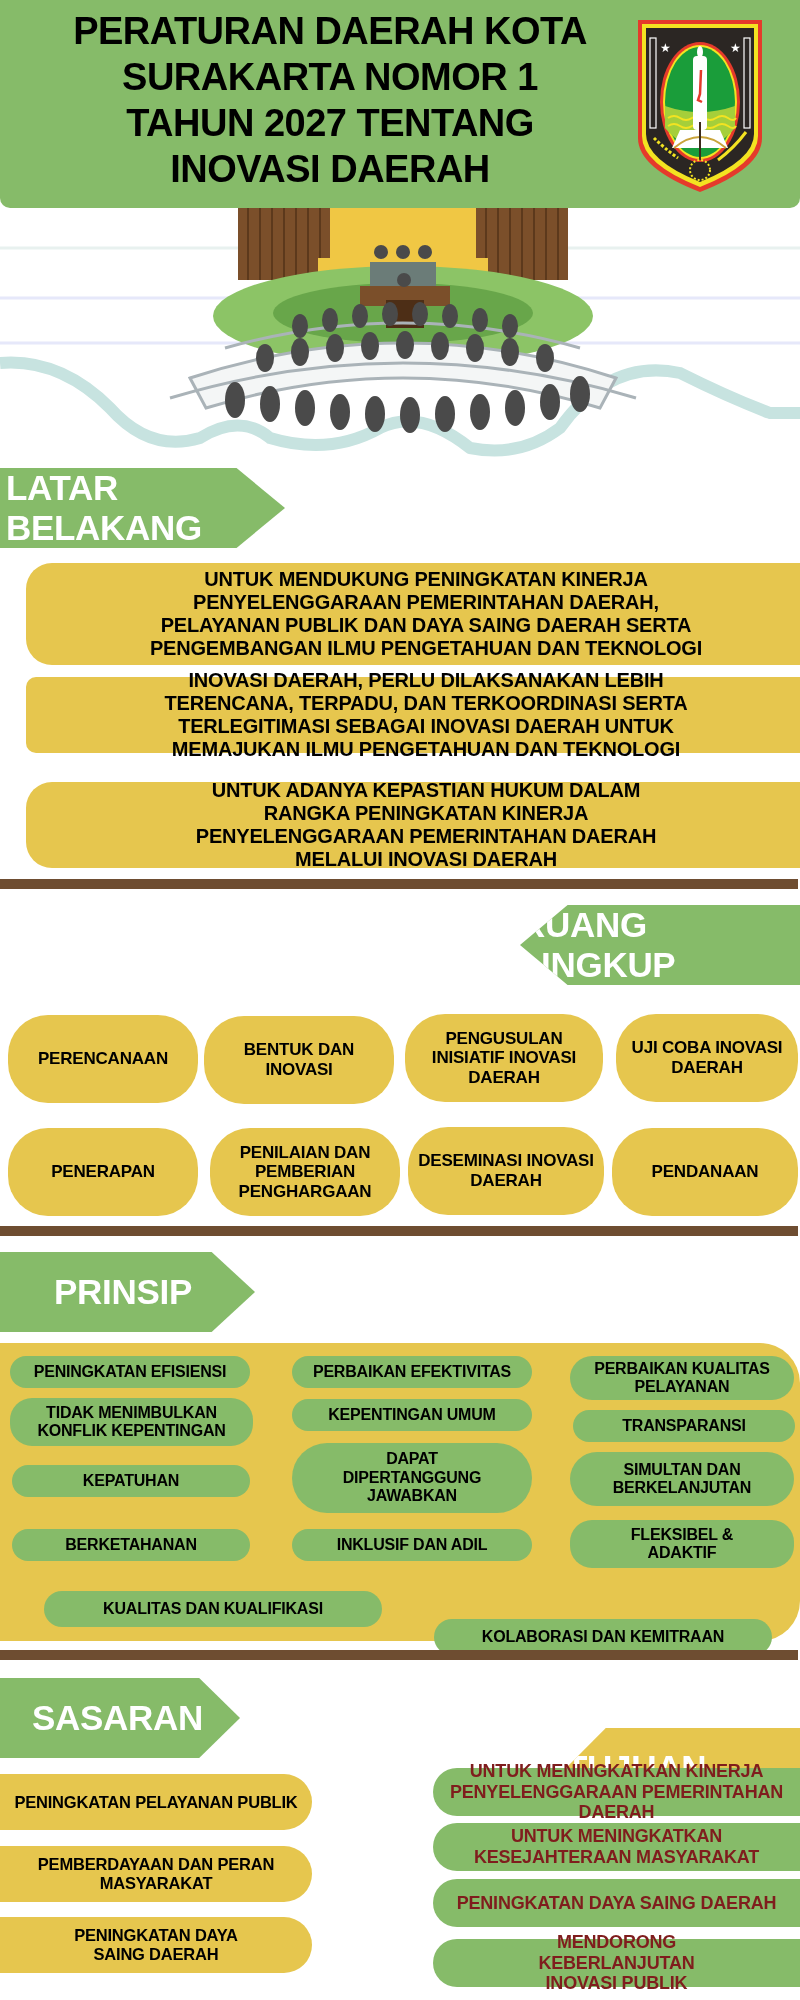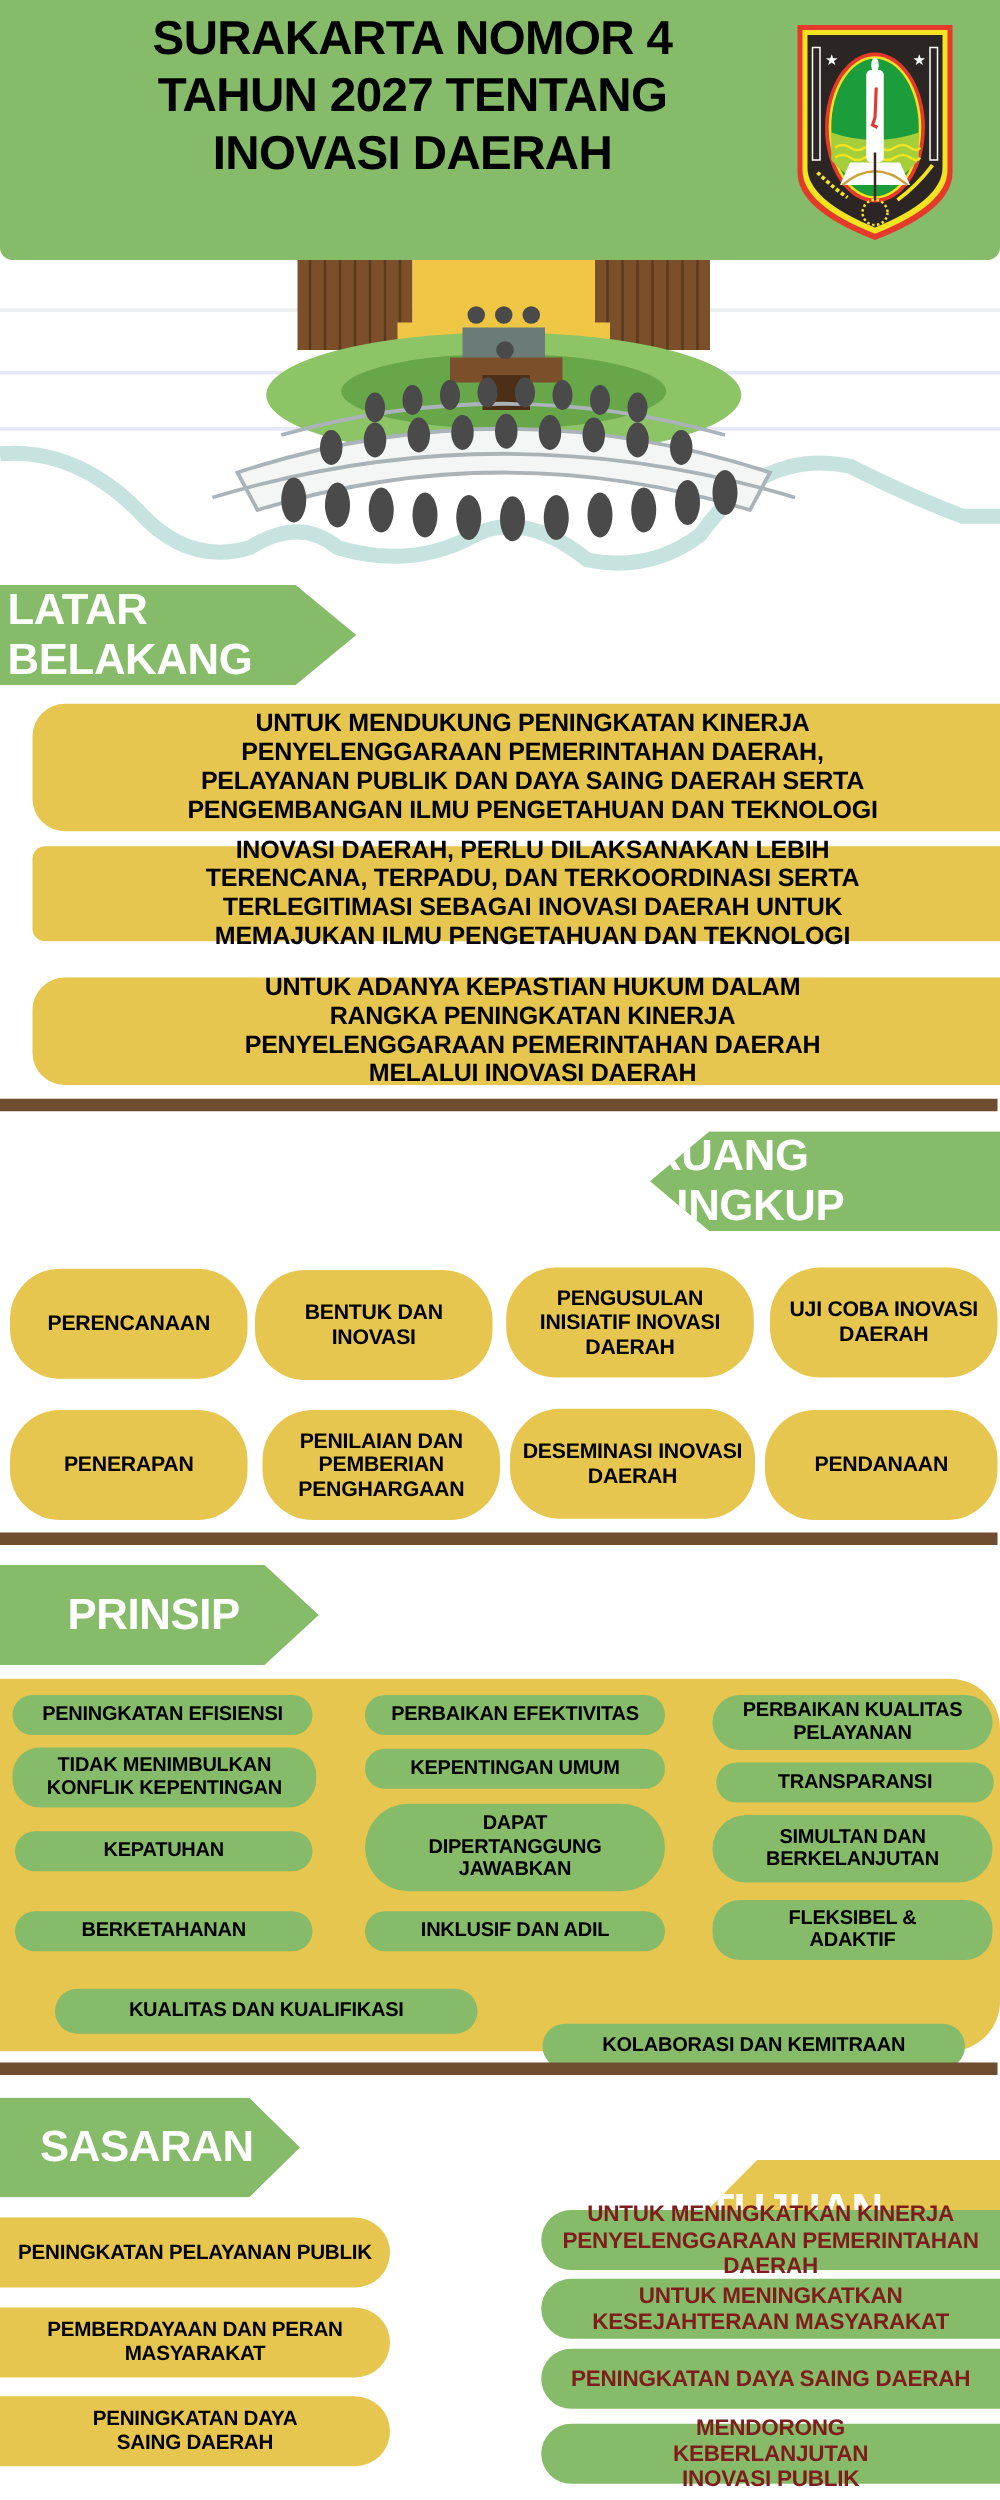--- a/index.html
+++ b/index.html
@@ -39,21 +39,22 @@
 
   
   .ss-pill { background: #e6c64e; border-radius: 0 30px 30px 0; font-size: 16.5px; color: #000; padding: 0 6px; }
   .tj-pill { background: #86bb69; border-radius: 30px 0 0 30px; font-size: 18px; color: #7f1d1d; padding: 0 4px; }
 </style>
 </head>
 <body>
 
 <div class="abs header"></div>
 <div class="abs header-title">
-  <div>SURAKARTA NOMOR 4</div>
+  <div>PERATURAN DAERAH KOTA</div>
+  <div>SURAKARTA NOMOR 1</div>
   <div>TAHUN 2027 TENTANG</div>
   <div>INOVASI DAERAH</div>
 </div>
 <svg class="abs logo" viewBox="0 0 128 176">
   <path d="M2 2 H126 V120 Q126 150 64 174 Q2 150 2 120 Z" fill="#e53a2b"></path>
   <path d="M6 6 H122 V118 Q122 146 64 169 Q6 146 6 118 Z" fill="#f3e321"></path>
   <path d="M10 10 H118 V116 Q118 142 64 164 Q10 142 10 116 Z" fill="#2b2623"></path>
   <rect x="14" y="20" width="6" height="90" fill="none" stroke="#fff" stroke-width="1.2"></rect>
   <rect x="108" y="20" width="6" height="90" fill="none" stroke="#fff" stroke-width="1.2"></rect>
   <text x="24" y="34" fill="#fff" font-size="12" font-family="DejaVu Sans, sans-serif">★</text>

